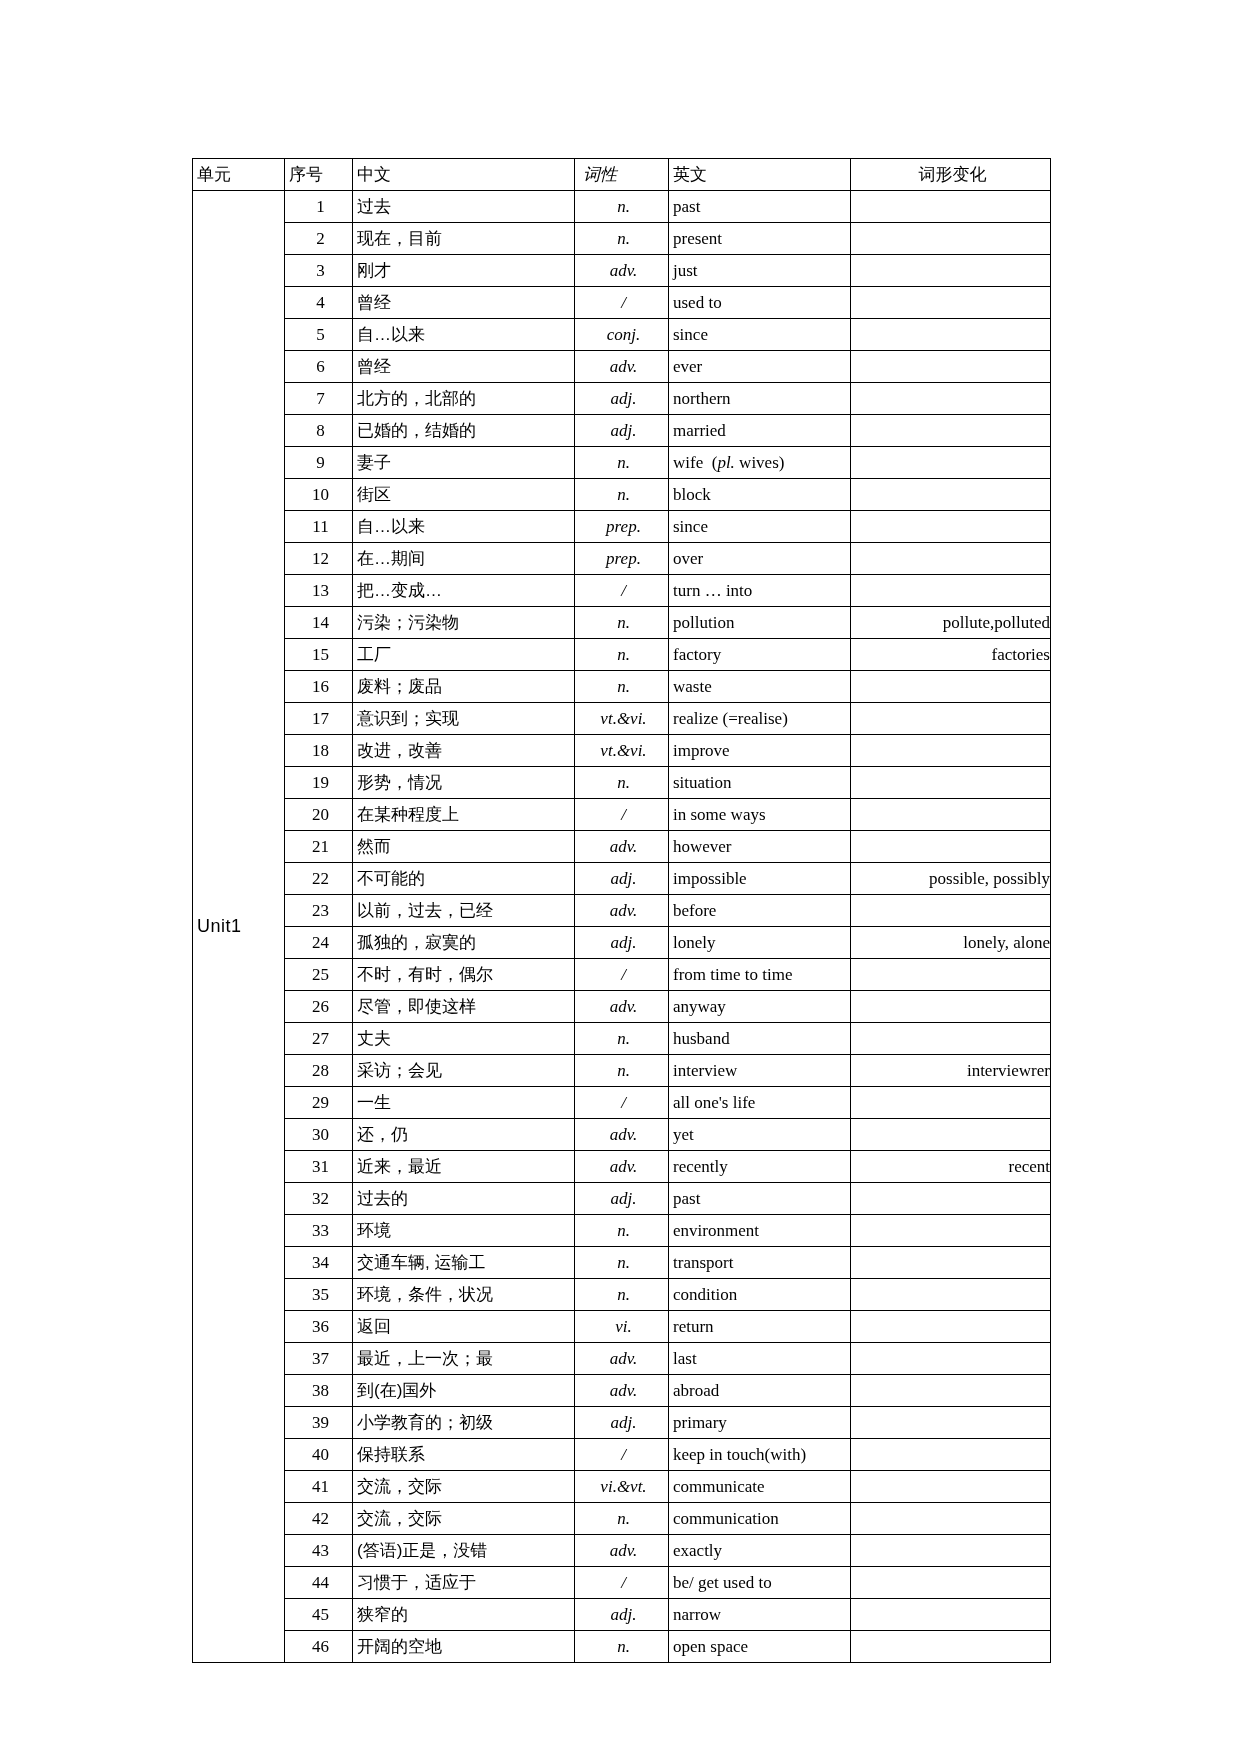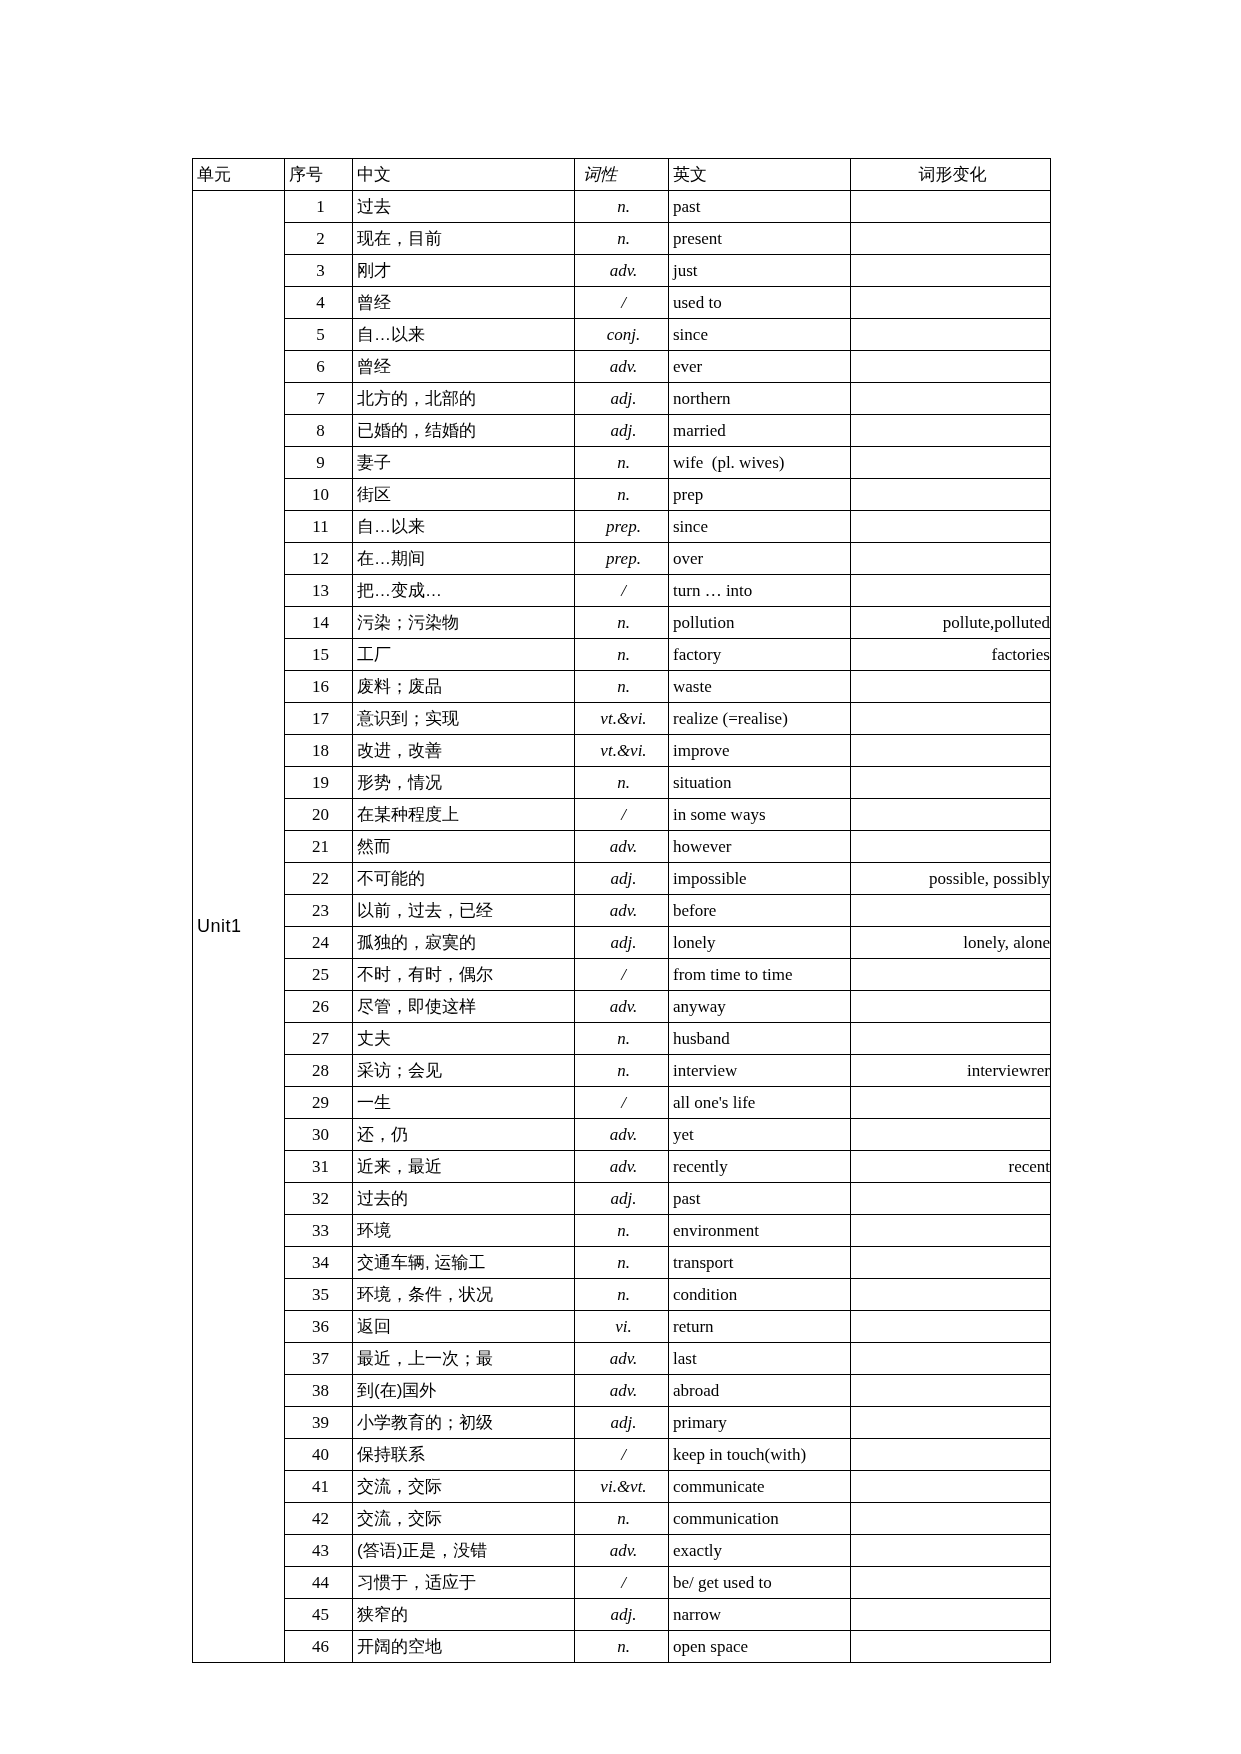--- a/index.html
+++ b/index.html
@@ -79,21 +79,21 @@
     text-align: left;
     padding-left: 8px;
   }
   .hdr .cell-form-h {
     font-family: "Liberation Sans", sans-serif;
     font-size: 17px;
     text-align: center;
     margin-left: 8px;
   }
   .bold-en { font-weight: bold; }
-  .it { }
+  .it { font-style: italic; }
 </style>
 </head>
 <body>
 
 <div class="page">
   <div class="table-wrap">
     <table class="vocab">
       <colgroup>
         <col class="c-unit">
           <col class="c-no">
@@ -172,21 +172,21 @@
             <td class="cell-no">9</td>
             <td class="cell-cn">妻子</td>
             <td class="cell-pos">n.</td>
             <td class="cell-en">wife&nbsp; (<span class="it">pl.</span> wives)</td>
             <td class="cell-form"></td>
           </tr>
           <tr>
             <td class="cell-no">10</td>
             <td class="cell-cn">街区</td>
             <td class="cell-pos">n.</td>
-            <td class="cell-en">prep</td>
+            <td class="cell-en">block</td>
             <td class="cell-form"></td>
           </tr>
           <tr>
             <td class="cell-no">11</td>
             <td class="cell-cn">自…以来</td>
             <td class="cell-pos">prep.</td>
             <td class="cell-en">since</td>
             <td class="cell-form"></td>
           </tr>
           <tr>

